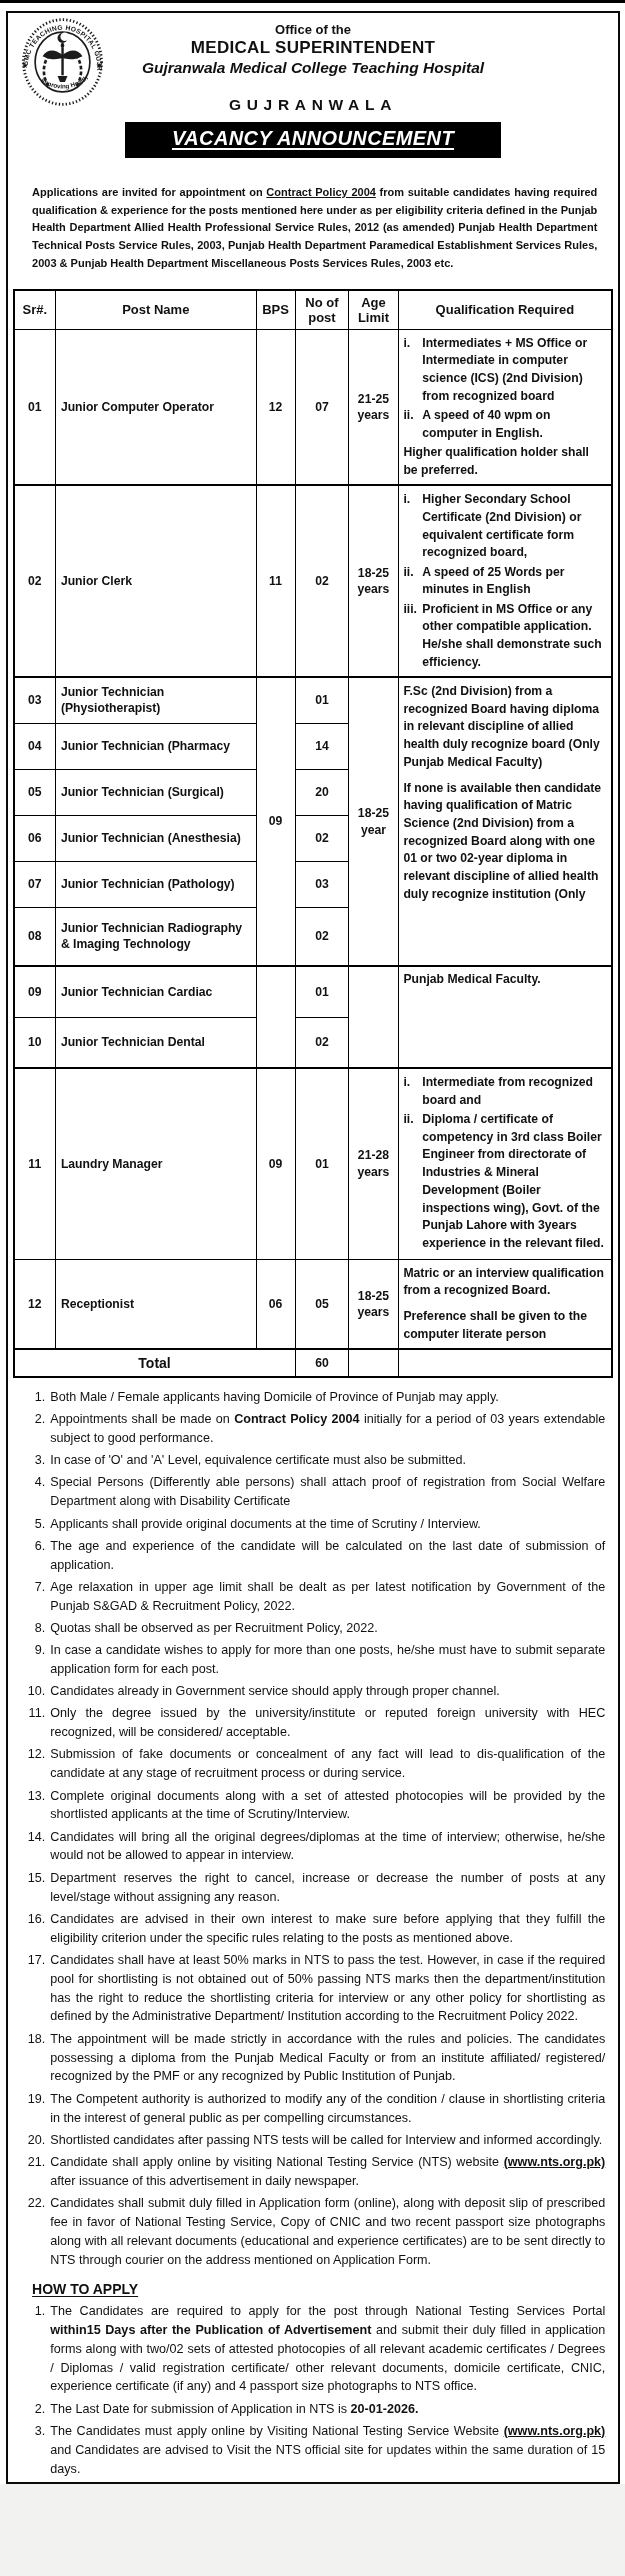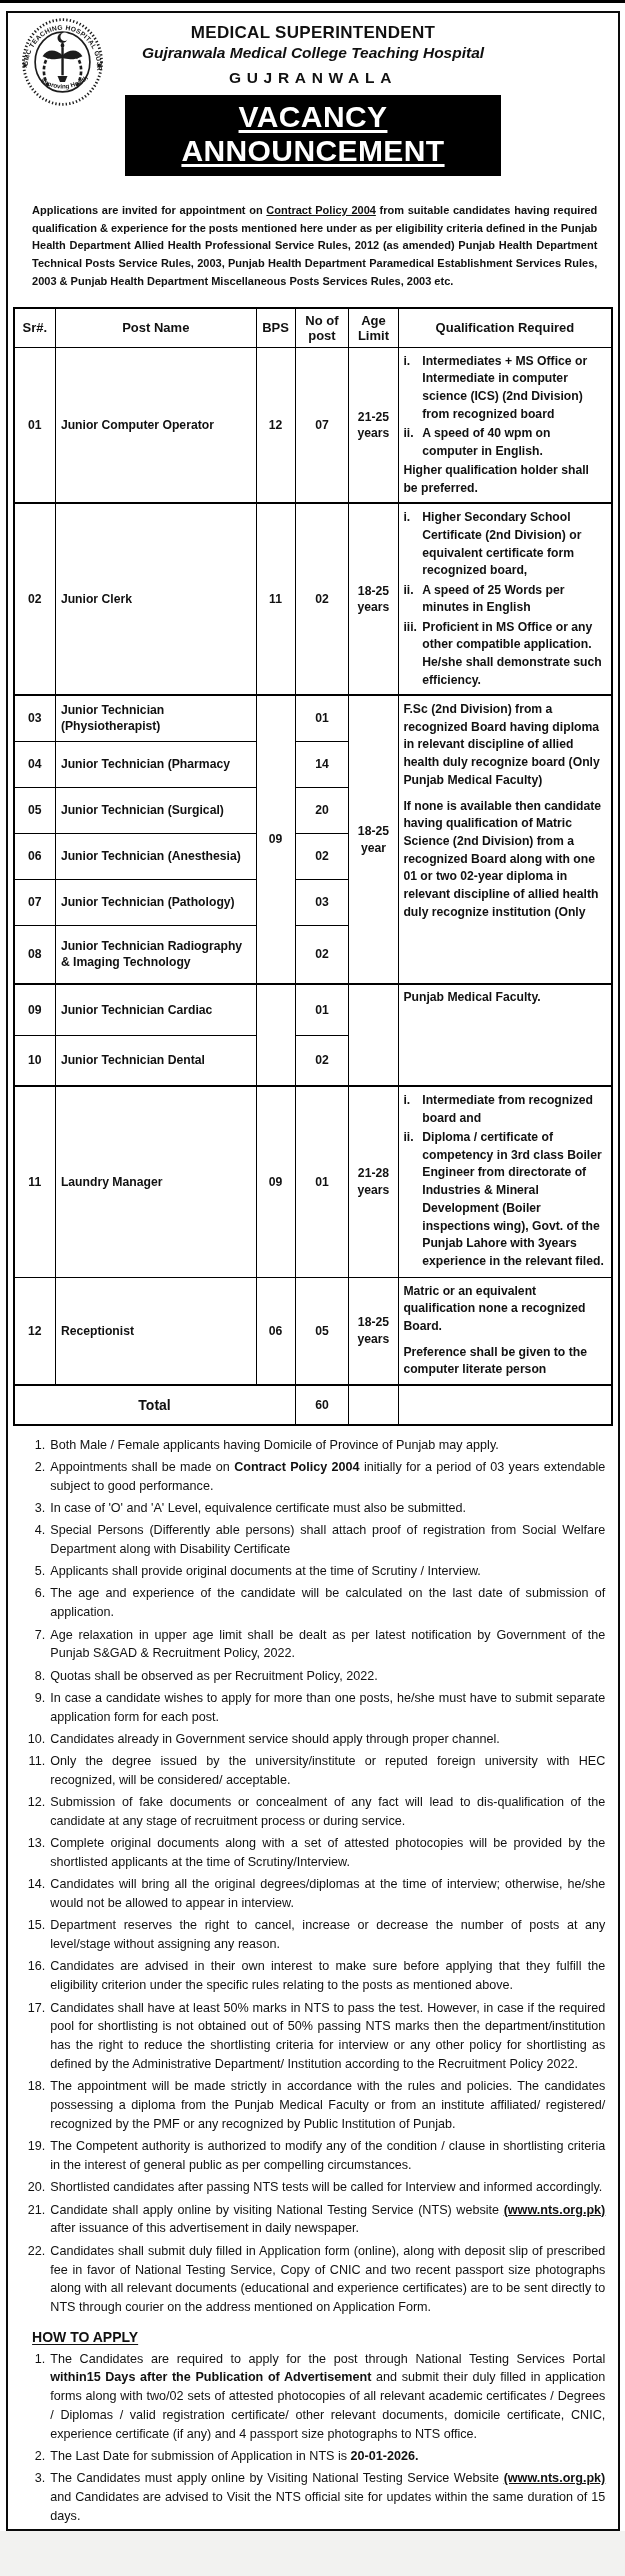--- a/index.html
+++ b/index.html
@@ -6,24 +6,24 @@
   .page{width:626px;background:#fff;font-family:"Liberation Sans",sans-serif;color:#111;box-sizing:border-box;}
   .topline{height:3.3px;background:#000;}
   .frame{margin:7.3px 5.7px 4.1px 5.7px;border:2.4px solid #0a0a0a;display:flow-root;background:#fff;}
 
   
   .hdr{position:relative;text-align:center;padding:9.8px 9.8px 3.3px;}
   .logo{position:absolute;left:13px;top:4.9px;}
   .hdr-office{font-size:13px;font-weight:700;}
   .hdr-title{font-size:17px;font-weight:700;letter-spacing:0.3px;margin-top:0.8px;}
   .hdr-hosp{font-size:15.5px;font-weight:700;font-style:italic;margin-top:0.8px;}
-  .hdr-city{font-size:15.5px;font-weight:700;letter-spacing:5.7px;margin-top:7px;}
+  .hdr-city{font-size:15.5px;font-weight:700;letter-spacing:5.7px;margin-top:19px;}
   .hdr-contact{font-size:12.2px;font-weight:700;font-style:italic;margin-top:6.5px;}
   .banner{background:#000;width:376px;margin:8.1px auto 1.6px;text-align:center;padding:4.9px 0 8.1px;}
-  .banner span{color:#fff;font-size:30px;font-weight:700;letter-spacing:0.4px;text-decoration:underline;text-underline-offset:3.3px;}
+  .banner span{color:#fff;font-size:20px;font-weight:700;letter-spacing:0.4px;text-decoration:underline;text-underline-offset:3.3px;font-style:italic;}
 
   
   .intro{padding:9.8px 21px 4.9px 24.4px;font-size:11px;font-weight:700;line-height:1.62;text-align:justify;}
   .intro .policy{text-decoration:underline;}
 
   
   table{border-collapse:collapse;width:calc(100% - 9.8px);margin:4.9px 4.9px 8.1px;border:2.4px solid #000;table-layout:fixed;}
   th,td{border:1.6px solid #000;padding:3.3px 4.9px;vertical-align:middle;word-wrap:break-word;}
   th{font-size:13px;font-weight:700;padding:4.1px 1.6px;}
   td{font-size:12.2px;font-weight:700;line-height:1.35;}
@@ -32,21 +32,21 @@
   .qual{vertical-align:top;line-height:1.45;}
   .qrow{display:flex;gap:4.9px;margin:1.6px 0;}
   .qm{min-width:14px;flex:0 0 auto;}
   .qp{margin:1.6px 0 8.1px;}
   .qp:last-child{margin-bottom:1.6px;}
   tr.thick td{border-top:2.4px solid #000;}
   tr.r01{height:130px;}tr.r02{height:138px;}
   tr.r3-8{height:46px;}tr.r8x{height:59px;margin-left:16px;}
   tr.r09,tr.r10{height:51px;}
   tr.r11{height:191px;}tr.r12{height:88px;}
-  tr.total-row{height:40px;}
+  tr.total-row{height:28px;}
   .total-label{font-size:14px;}
 
   
   .sec{padding:1.6px 13px 0 13px;}
   .sec-h{font-size:14.7px;font-weight:700;text-decoration:underline;text-underline-offset:2.4px;margin:8.1px 0 11.4px 11.4px;}
   .sec-h2{font-size:14px;font-weight:700;text-decoration:underline;text-underline-offset:2.4px;margin:6.5px 0 4.9px 11.4px;}
   ol.nlist{margin:0;padding-left:28px;font-size:12.6px;line-height:1.5;}
   ol.nlist li{margin-bottom:3.3px;text-align:justify;padding-left:1.6px;}
   .b{font-weight:700;}
   .u{text-decoration:underline;}
@@ -83,20 +83,21 @@
           <rect x="48.6" y="37" width="2.9" height="33" fill="#1c1c1c"></rect>
           <path d="M50,46 C42,38 31,38 26,47 C33,51 43,52 50,49 Z" fill="#1c1c1c"></path>
           <path d="M50,46 C58,38 69,38 74,47 C67,51 57,52 50,49 Z" fill="#1c1c1c"></path>
           <path d="M44,71 L56,71 L53,78 L47,78 Z" fill="#1c1c1c"></path>
         </g>
         <g>
           <path d="M33,83 C25,70 26,54 35,45" stroke="#1c1c1c" stroke-width="3.2" fill="none" stroke-dasharray="4.5 2.5"></path>
           <path d="M67,83 C75,70 74,54 65,45" stroke="#1c1c1c" stroke-width="3.2" fill="none" stroke-dasharray="4.5 2.5"></path>
         </g>
       </svg>
+      <div class="hdr-office">Office of the</div>
       <div class="hdr-title">MEDICAL SUPERINTENDENT</div>
       <div class="hdr-hosp">Gujranwala Medical College Teaching Hospital</div>
       <div class="hdr-city">GUJRANWALA</div>
       <div class="banner">
         <span>VACANCY ANNOUNCEMENT</span>
       </div>
     </div>
 
     <p class="intro"><span>Applications are invited for appointment on </span><span class="policy">Contract Policy 2004</span><span> from suitable candidates having required qualification &amp; experience for the posts mentioned here under as per eligibility criteria defined in the Punjab Health Department Allied Health Professional Service Rules, 2012 (as amended) Punjab Health Department Technical Posts Service Rules, 2003, Punjab Health Department Paramedical Establishment Services Rules, 2003 &amp; Punjab Health Department Miscellaneous Posts Services Rules, 2003 etc.</span></p>
 
@@ -225,21 +226,21 @@
               </div>
           </td>
         </tr>
         <tr class="r12">
           <td class="c">12</td>
           <td>Receptionist</td>
           <td class="c">06</td>
           <td class="c">05</td>
           <td class="c">18-25 years</td>
           <td class="qual">
-            <p class="qp">Matric or an equivalent qualification none a recognized Board.</p>
+            <p class="qp">Matric or an interview qualification from a recognized Board.</p>
             <p class="qp">Preference shall be given to the computer literate person</p>
           </td>
         </tr>
         <tr class="total-row thick">
           <td class="c total-label" colspan="3">Total</td>
           <td class="c">60</td>
           <td></td>
           <td></td>
         </tr>
       </tbody>

